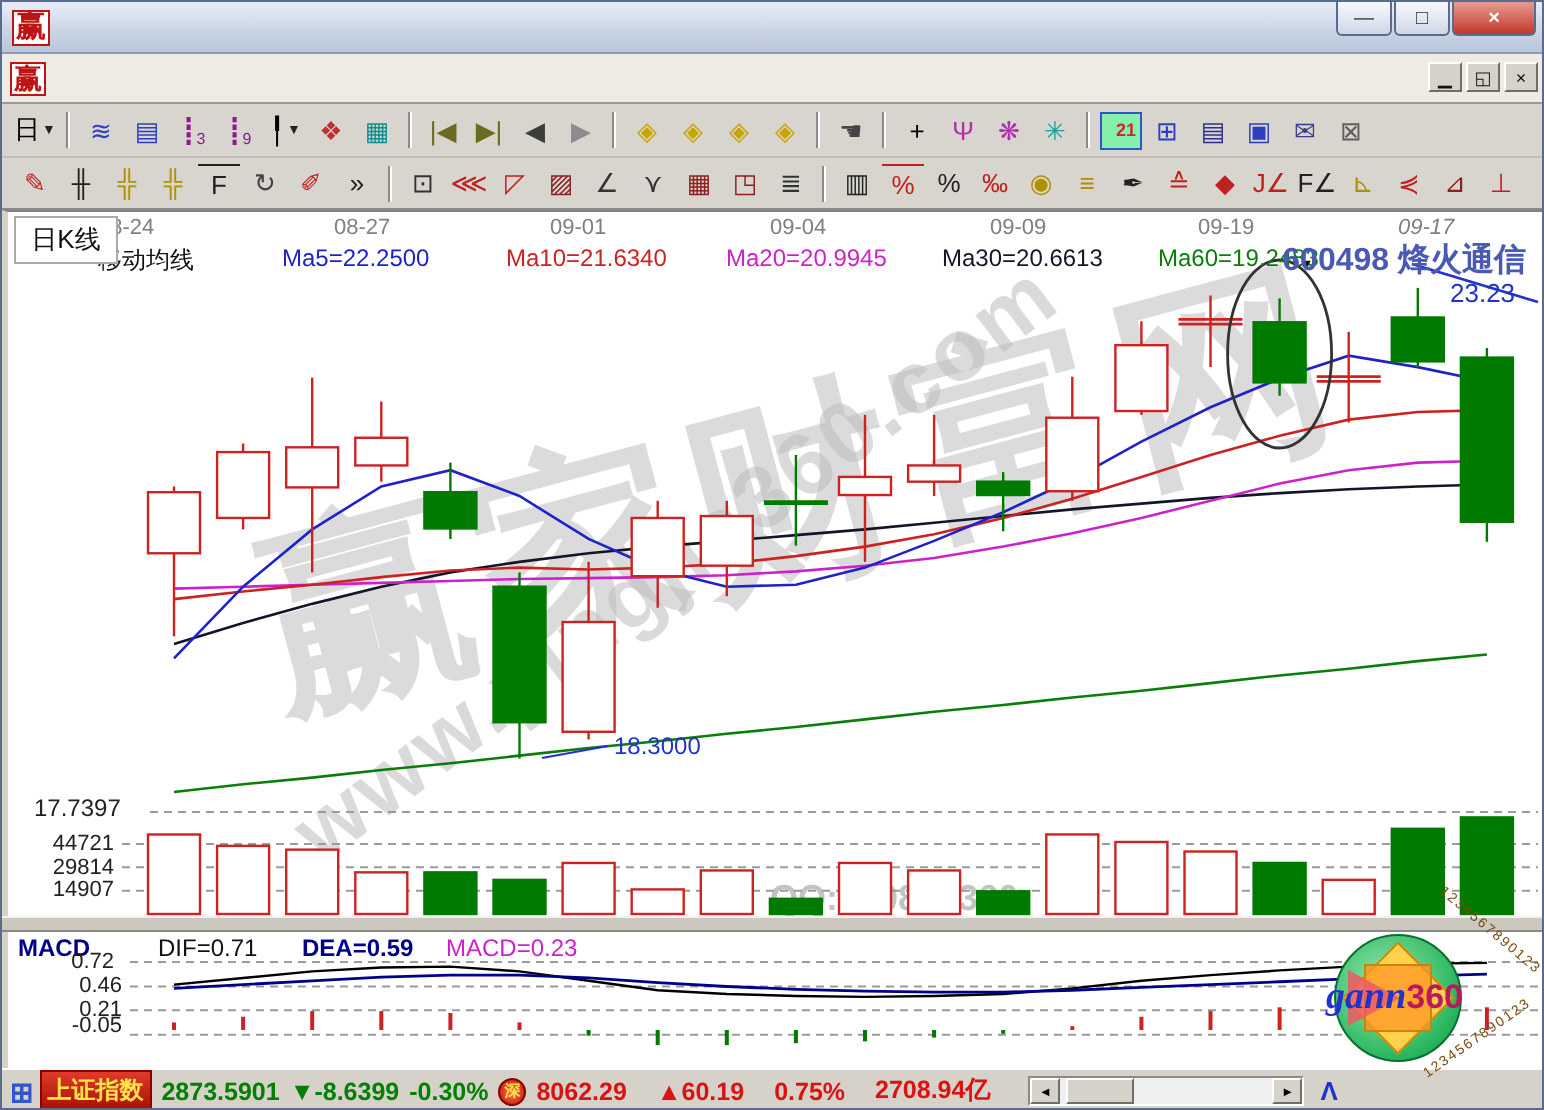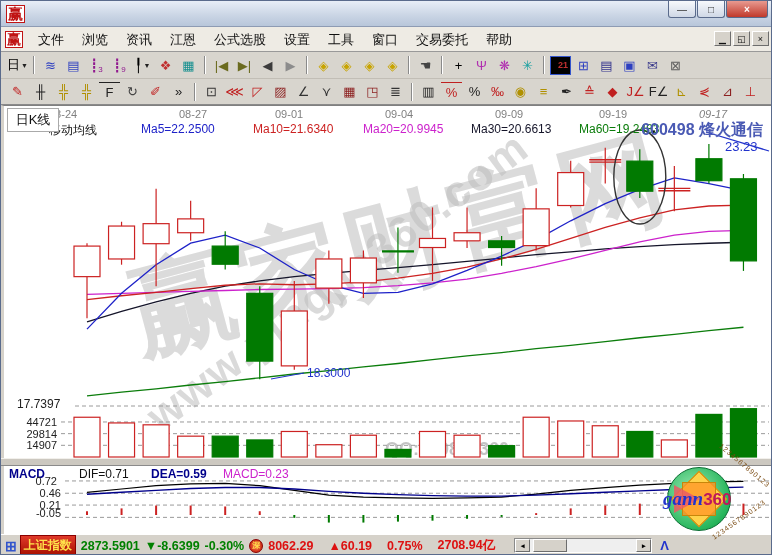--- a/index.html
+++ b/index.html
@@ -34,21 +34,21 @@
   
   .toolbar { position:absolute; left:0; width:772px; background:#d8d5ce;
     display:flex; align-items:center; padding-left:5px; }
   #toolbar1 { top:51px; height:27px; border-bottom:1px solid #c2beb6; }
   #toolbar2 { top:78px; height:26px; border-bottom:1px solid #8a8a8a; }
   .tbi { display:inline-flex; align-items:center; justify-content:center; min-width:21px;
     height:19px; font-size:13px; margin:0 1px; position:relative; cursor:default; }
   .tbi .sub { font-size:8px; position:relative; top:4px; }
   .tbi .caret { font-size:7px; color:#222; margin-left:1px; }
   .tbsep { width:2px; height:18px; border-left:1px solid #8a8a8a; border-right:1px solid #fff; margin:0 4px; }
-  .box21 { border:1px solid #3355cc; font-size:9px; font-weight:bold; padding:0 2px; background:#000000;justify-content:flex-end; }
+  .box21 { border:1px solid #3355cc; font-size:9px; font-weight:bold; padding:0 2px; background:#86efac;justify-content:flex-end; }
   .tstrike { border-top:1.5px solid currentColor; }
 
   
   .chartregion { position:absolute; left:0; top:104px; width:772px; height:429px;
     background:#fff; border-top:1px solid #808080; border-left:3px solid #d6d2ca; border-right:2px solid #d6d2ca;}
   #chart-svg { position:absolute; left:0; top:104px; width:772px; height:429px; pointer-events:none; }
   .paneTab { position:absolute; left:6px; top:107px; width:52px; height:24px; border:1px solid #aaa;
     font-size:13px; color:#111; display:flex; align-items:center; justify-content:center; background:#fff; z-index:3;}
   .xlab { position:absolute; top:107px; font-size:11px; color:#808080; z-index:2; }
   .malab { position:absolute; top:121px; font-size:12px; z-index:2; white-space:nowrap; }
@@ -106,21 +106,20 @@
   <span class="applogo">赢</span>
   <div class="aerobtns">
     <span class="aerobtn">—</span>
     <span class="aerobtn">□</span>
     <span class="aerobtn close">×</span>
   </div>
 </div>
 
 <div class="menubar">
   <span class="menulogo">赢</span>
-  <span id="menu-items"><span class="menu-item">文件</span><span class="menu-item">浏览</span><span class="menu-item">资讯</span><span class="menu-item">江恩</span><span class="menu-item">公式选股</span><span class="menu-item">设置</span><span class="menu-item">工具</span><span class="menu-item">窗口</span><span class="menu-item">交易委托</span><span class="menu-item">帮助</span></span>
   <div class="mdibtns">
     <span class="mdibtn">▁</span>
     <span class="mdibtn">◱</span>
     <span class="mdibtn">×</span>
   </div>
 </div>
 
 <div class="toolbar" id="toolbar1">
     <span class="tbi" style="color: rgb(0, 0, 0);">
       <span>日</span>
@@ -429,21 +428,21 @@
       <line x1="707.9" y1="514" x2="707.9" y2="501.702" stroke="#cc2222" stroke-width="2"></line>
       <line x1="742.4499999999999" y1="514" x2="742.4499999999999" y2="502.648" stroke="#cc2222" stroke-width="2"></line>
       <polyline points="86,491.296 120.55,487.985 155.1,484.674 189.64999999999998,482.782 224.2,482.309 258.75,484.674 293.29999999999995,489.404 327.84999999999997,494.134 362.4,496.026 396.95,496.972 431.5,497.445 466.04999999999995,496.972 500.59999999999997,496.026 535.15,493.188 569.6999999999999,489.404 604.25,486.56600000000003 638.8,484.201 673.3499999999999,482.309 707.9,480.89 742.4499999999999,480.41700000000003" fill="none" stroke="#000000" stroke-width="1.2"></polyline>
       <polyline points="86,493.188 120.55,491.296 155.1,489.404 189.64999999999998,487.512 224.2,486.56600000000003 258.75,486.56600000000003 293.29999999999995,487.985 327.84999999999997,490.35 362.4,492.242 396.95,493.661 431.5,494.607 466.04999999999995,495.08 500.59999999999997,495.08 535.15,494.134 569.6999999999999,492.715 604.25,491.296 638.8,489.877 673.3499999999999,488.45799999999997 707.9,487.039 742.4499999999999,486.093" fill="none" stroke="#00008b" stroke-width="1.4"></polyline>
     </g>
   </svg>
 
 <div class="paneTab">日K线</div>
 <div id="xlabels">
     <span class="xlab" style="left: 48px;">08-24</span>
-    <span class="xlab" style="left: 178px;">08-27</span>
+    <span class="xlab" style="left: 166px;">08-27</span>
     <span class="xlab" style="left: 274px;">09-01</span>
     <span class="xlab" style="left: 384px;">09-04</span>
     <span class="xlab" style="left: 494px;">09-09</span>
     <span class="xlab" style="left: 598px;">09-19</span>
     <span class="xlab" style="left: 698px; font-style: italic;">09-17</span>
   </div>
 <div id="malabels">
     <span class="malab" style="color: rgb(17, 17, 17); left: 48px;">移动均线</span>
     <span class="malab" style="color: rgb(30, 34, 200); left: 140px;">Ma5=22.2500</span>
     <span class="malab" style="color: rgb(204, 34, 34); left: 252px;">Ma10=21.6340</span>

